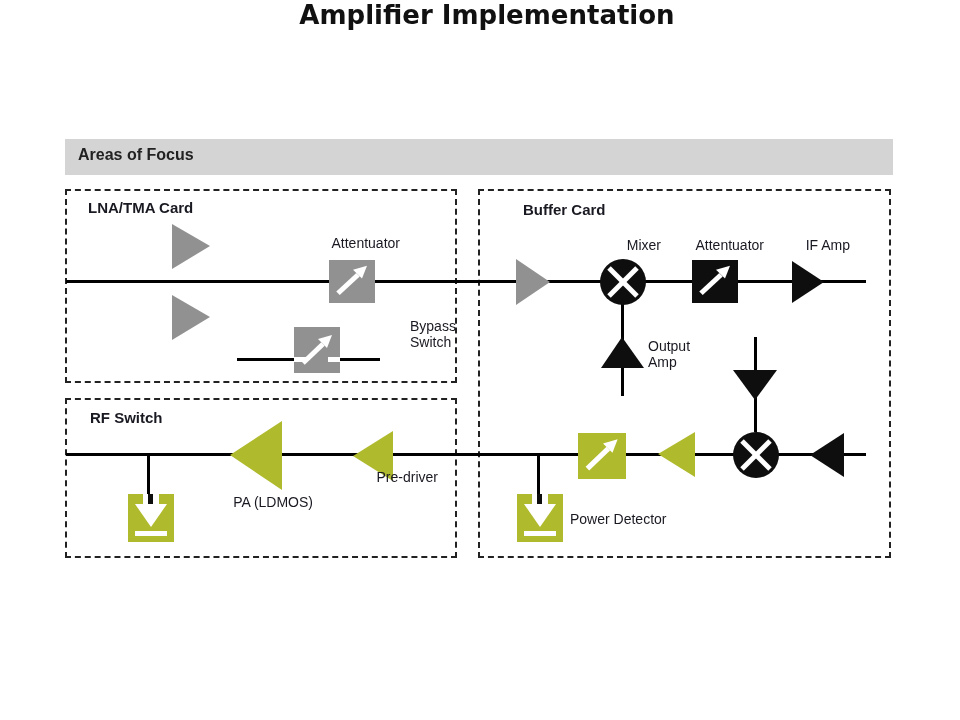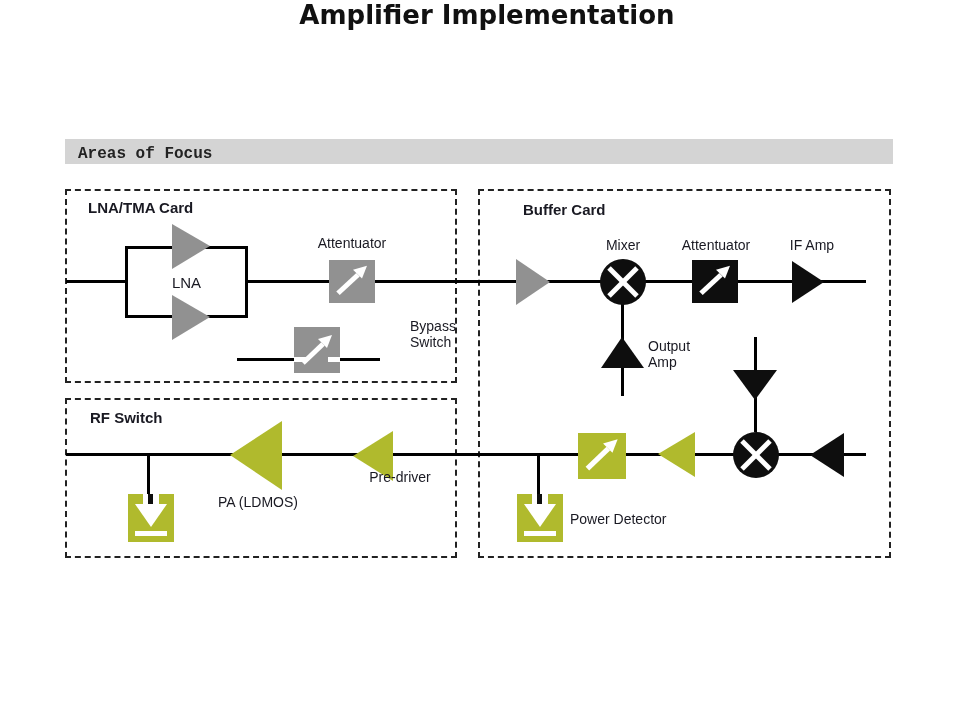--- a/index.html
+++ b/index.html
@@ -1,28 +1,28 @@
 <!DOCTYPE html>
 <html style="--gray: #919191; --green: #b0ba2d; --black: #0e0e0e; --header_bg: #d4d4d4; --text: #191922; --line: #000000;"><head>
 <meta charset="utf-8">
 <style>
   html,body{margin:0;padding:0;background:#fff;}
   #page{position:relative;width:960px;height:720px;background:#fff;overflow:hidden;
         font-family:"Liberation Sans",sans-serif;}
   #slide-title{position:absolute;left:0;top:0;width:960px;text-align:center;
     font-family:"DejaVu Sans",sans-serif;font-weight:bold;font-size:26px;color:#111;padding-left:7px;}
-  #focus-bar{position:absolute;left:65px;top:139px;width:828px;height:25px;
-    background:var(--header_bg);font-family:Liberation Mono, monospace;}
+  #focus-bar{position:absolute;left:65px;top:139px;width:828px;height:36px;
+    background:var(--header_bg);}
   #focus-bar span{display:block;padding-left:13px;line-height:31px;
     font-size:16px;font-weight:bold;color:#222;}
   .card{position:absolute;border:2px dashed #222;box-sizing:border-box;background:transparent;}
   .card-title{position:absolute;font-size:15px;font-weight:bold;color:var(--text);margin-left:8px;}
   .line{position:absolute;background:var(--line);}
   .lbl{position:absolute;font-size:14px;color:var(--text);white-space:pre-line;line-height:16px;}
-  .ctr{text-align:center;}
+  .ctr{text-align:right;}
   .att-box{position:absolute;}
   .att-box svg{display:block;width:100%;height:100%;}
   #lna-box{position:absolute;left:125px;top:246px;width:123px;height:72px;
     border:3px solid #000;box-sizing:border-box;background:#fff;
     display:flex;align-items:center;justify-content:center;font-size:15px;color:var(--text);}
   .shape{position:absolute;}
   .shape svg{display:block;width:100%;height:100%;}
 </style>
 </head>
 <body>
@@ -44,23 +44,20 @@
   <div class="card-title" style="left:82px;top:409px;">RF Switch</div>
 
   <div class="line" style="left:66px;top:280px;width:800px;height:3px;"></div>
   <div class="line" style="left:66px;top:453px;width:800px;height:3px;"></div>
   <div class="line" style="left:237px;top:358px;width:143px;height:3px;"></div>
   <div class="line" style="left:621px;top:303px;width:3px;height:93px;"></div>
   <div class="line" style="left:754px;top:337px;width:3px;height:95px;"></div>
   <div class="line" style="left:147px;top:455px;width:3px;height:41px;"></div>
   <div class="line" style="left:537px;top:455px;width:3px;height:41px;"></div>
 
-  <div id="lna-box">
-    <span>LNA</span>
-  </div>
   <div class="shape" style="left:172px;top:224px;width:38px;height:45px;">
     <svg viewBox="0 0 38 45" preserveAspectRatio="none">
         <polygon points="0,0 0,45 38,22" style="fill:var(--gray)"></polygon>
       </svg>
   </div>
   <div class="shape" style="left:172px;top:295px;width:38px;height:45px;">
     <svg viewBox="0 0 38 45" preserveAspectRatio="none">
         <polygon points="0,0 0,45 38,22" style="fill:var(--gray)"></polygon>
       </svg>
   </div>

